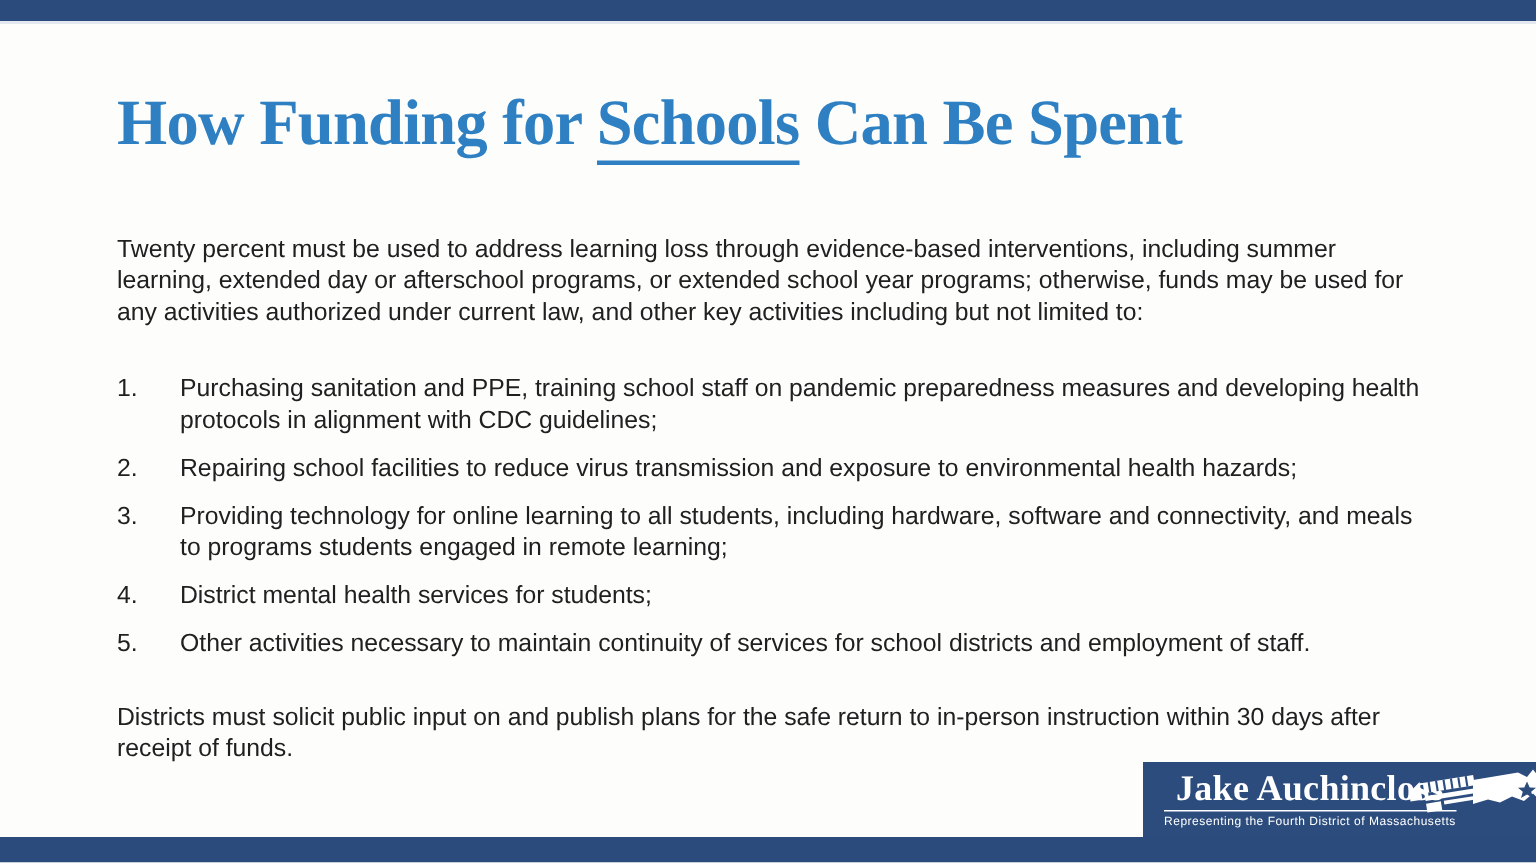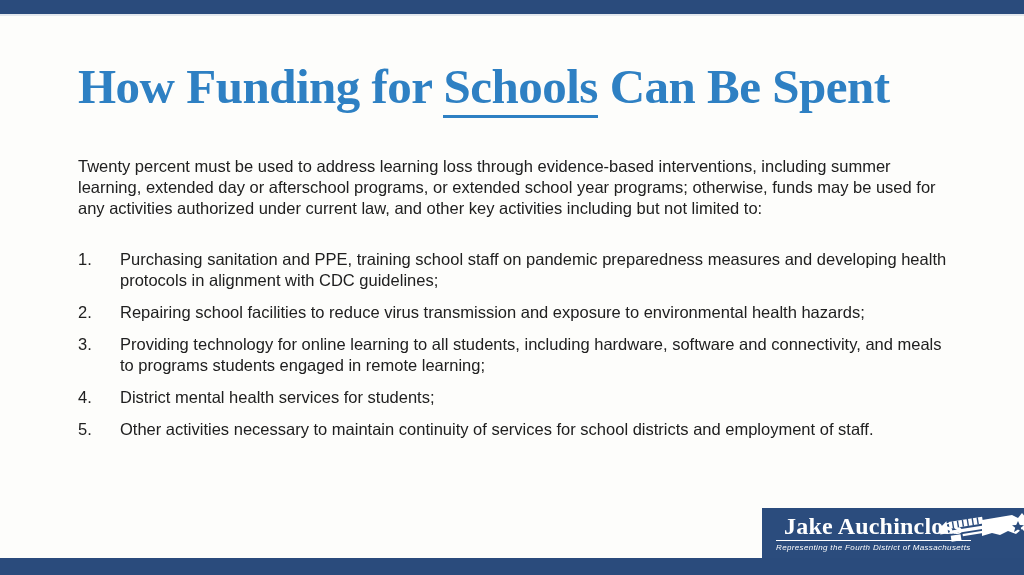--- a/index.html
+++ b/index.html
@@ -23,21 +23,21 @@
     border-bottom:2px solid #e3e8ee;
   }
   .bottom-bar{
     position:absolute;bottom:0;left:0;width:100%;height:17px;
     background:var(--bar-navy);
   }
   .title{
     position:absolute;left:78px;top:58px;width:900px;
     font-family:"Liberation Serif","DejaVu Serif",serif;
     font-weight:bold;
-    font-size:49px;
+    font-size:43px;
     letter-spacing:-0.5px;
     color:var(--title-blue);
     white-space:nowrap;
   }
   .title .underlined{
     border-bottom:3px solid var(--title-blue);
     padding-bottom:1px;
   }
   .content{
     position:absolute;left:78px;top:156px;width:860px;
@@ -82,21 +82,20 @@
     white-space:nowrap;
     letter-spacing:0.2px;
   }
   .logo-rule{
     width:100%;height:1px;background:#ffffff;margin-top:1px;margin-bottom:2px;
   }
   .logo-tagline{
     font-size:8px;
     letter-spacing:0.35px;
     white-space:nowrap;
-    font-style:italic;
   }
   .logo-graphic{
     position:absolute;right:-6px;top:0px;width:92px;height:50px;
   }
 </style>
 </head>
 <body>
 
 <div class="slide">
 
@@ -123,20 +122,21 @@
       <li>
         <span class="num">4.</span>
         <span class="item-text">District mental health services for students;</span>
       </li>
       <li>
         <span class="num">5.</span>
         <span class="item-text">Other activities necessary to maintain continuity of services for school districts and employment of staff.</span>
       </li>
     </ol>
 
+    <p class="closing">Districts must solicit public input on and publish plans for the safe return to in-person instruction within 30 days after receipt of funds.</p>
   </div>
 
   <div class="logo-box">
     <div class="logo-inner">
       <div class="logo-textcol">
         <div class="logo-name">Jake Auchincloss</div>
         <div class="logo-rule"></div>
         <div class="logo-tagline">Representing the Fourth District of Massachusetts</div>
       </div>
     </div>

